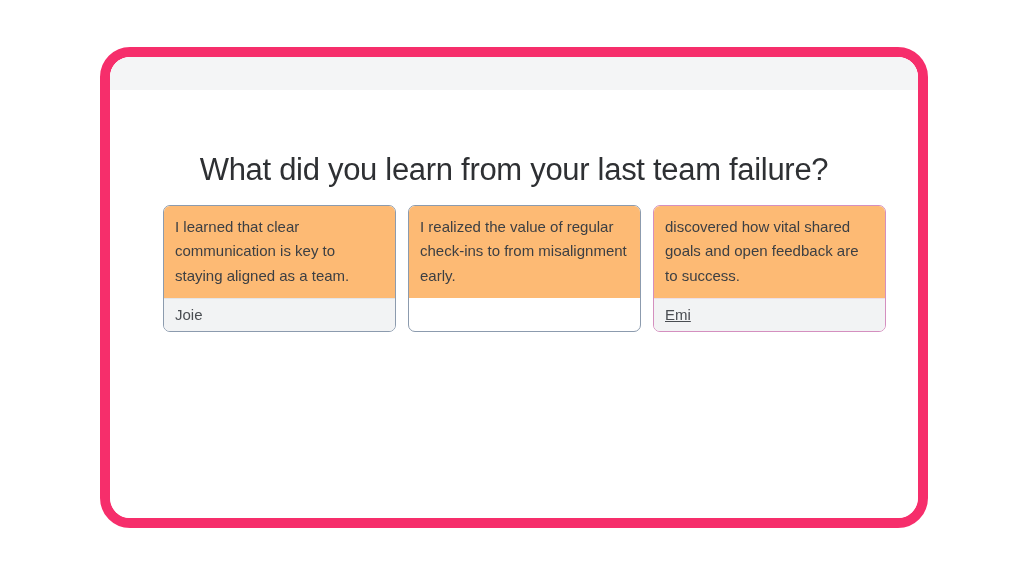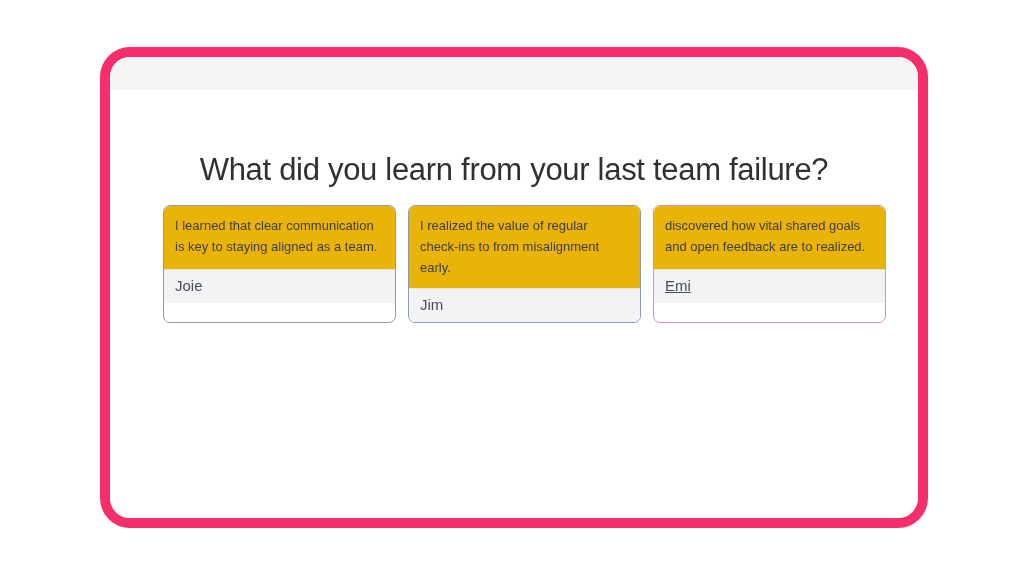--- a/index.html
+++ b/index.html
@@ -90,24 +90,24 @@
     overflow: hidden;
     display: flex;
     flex-direction: column;
   }
   .card.accent {
     border-color: #d48fbf;
   }
 
   .card-body {
     padding: 9px 11px 10px 11px;
-    font-size: 13px;
+    font-size: 15px;
     line-height: 1.62;
     color: #3c3f43;
-    background: #eab308;
+    background: #fdba74;
     min-height: 44px;
   }
 
   .card-footer {
     border-top: 1px solid #e3e5e8;
     background: #f2f3f4;
     padding: 6px 11px 7px 11px;
     font-size: 15px;
     line-height: 1.3;
     color: #4a4d52;
@@ -131,25 +131,24 @@
 
       <div class="cards-row">
 
         <div class="card">
           <div class="card-body">I learned that clear communication is key to staying aligned as a team.</div>
           <div class="card-footer">Joie</div>
         </div>
 
         <div class="card">
           <div class="card-body">I realized the value of regular check-ins to from misalignment early.</div>
-          <div class="card-footer">Jim</div>
         </div>
 
         <div class="card accent">
-          <div class="card-body">discovered how vital shared goals and open feedback are to realized.</div>
+          <div class="card-body">discovered how vital shared goals and open feedback are to success.</div>
           <div class="card-footer">Emi</div>
         </div>
 
       </div>
 
     </div>
   </div>
 
 </div>
 

